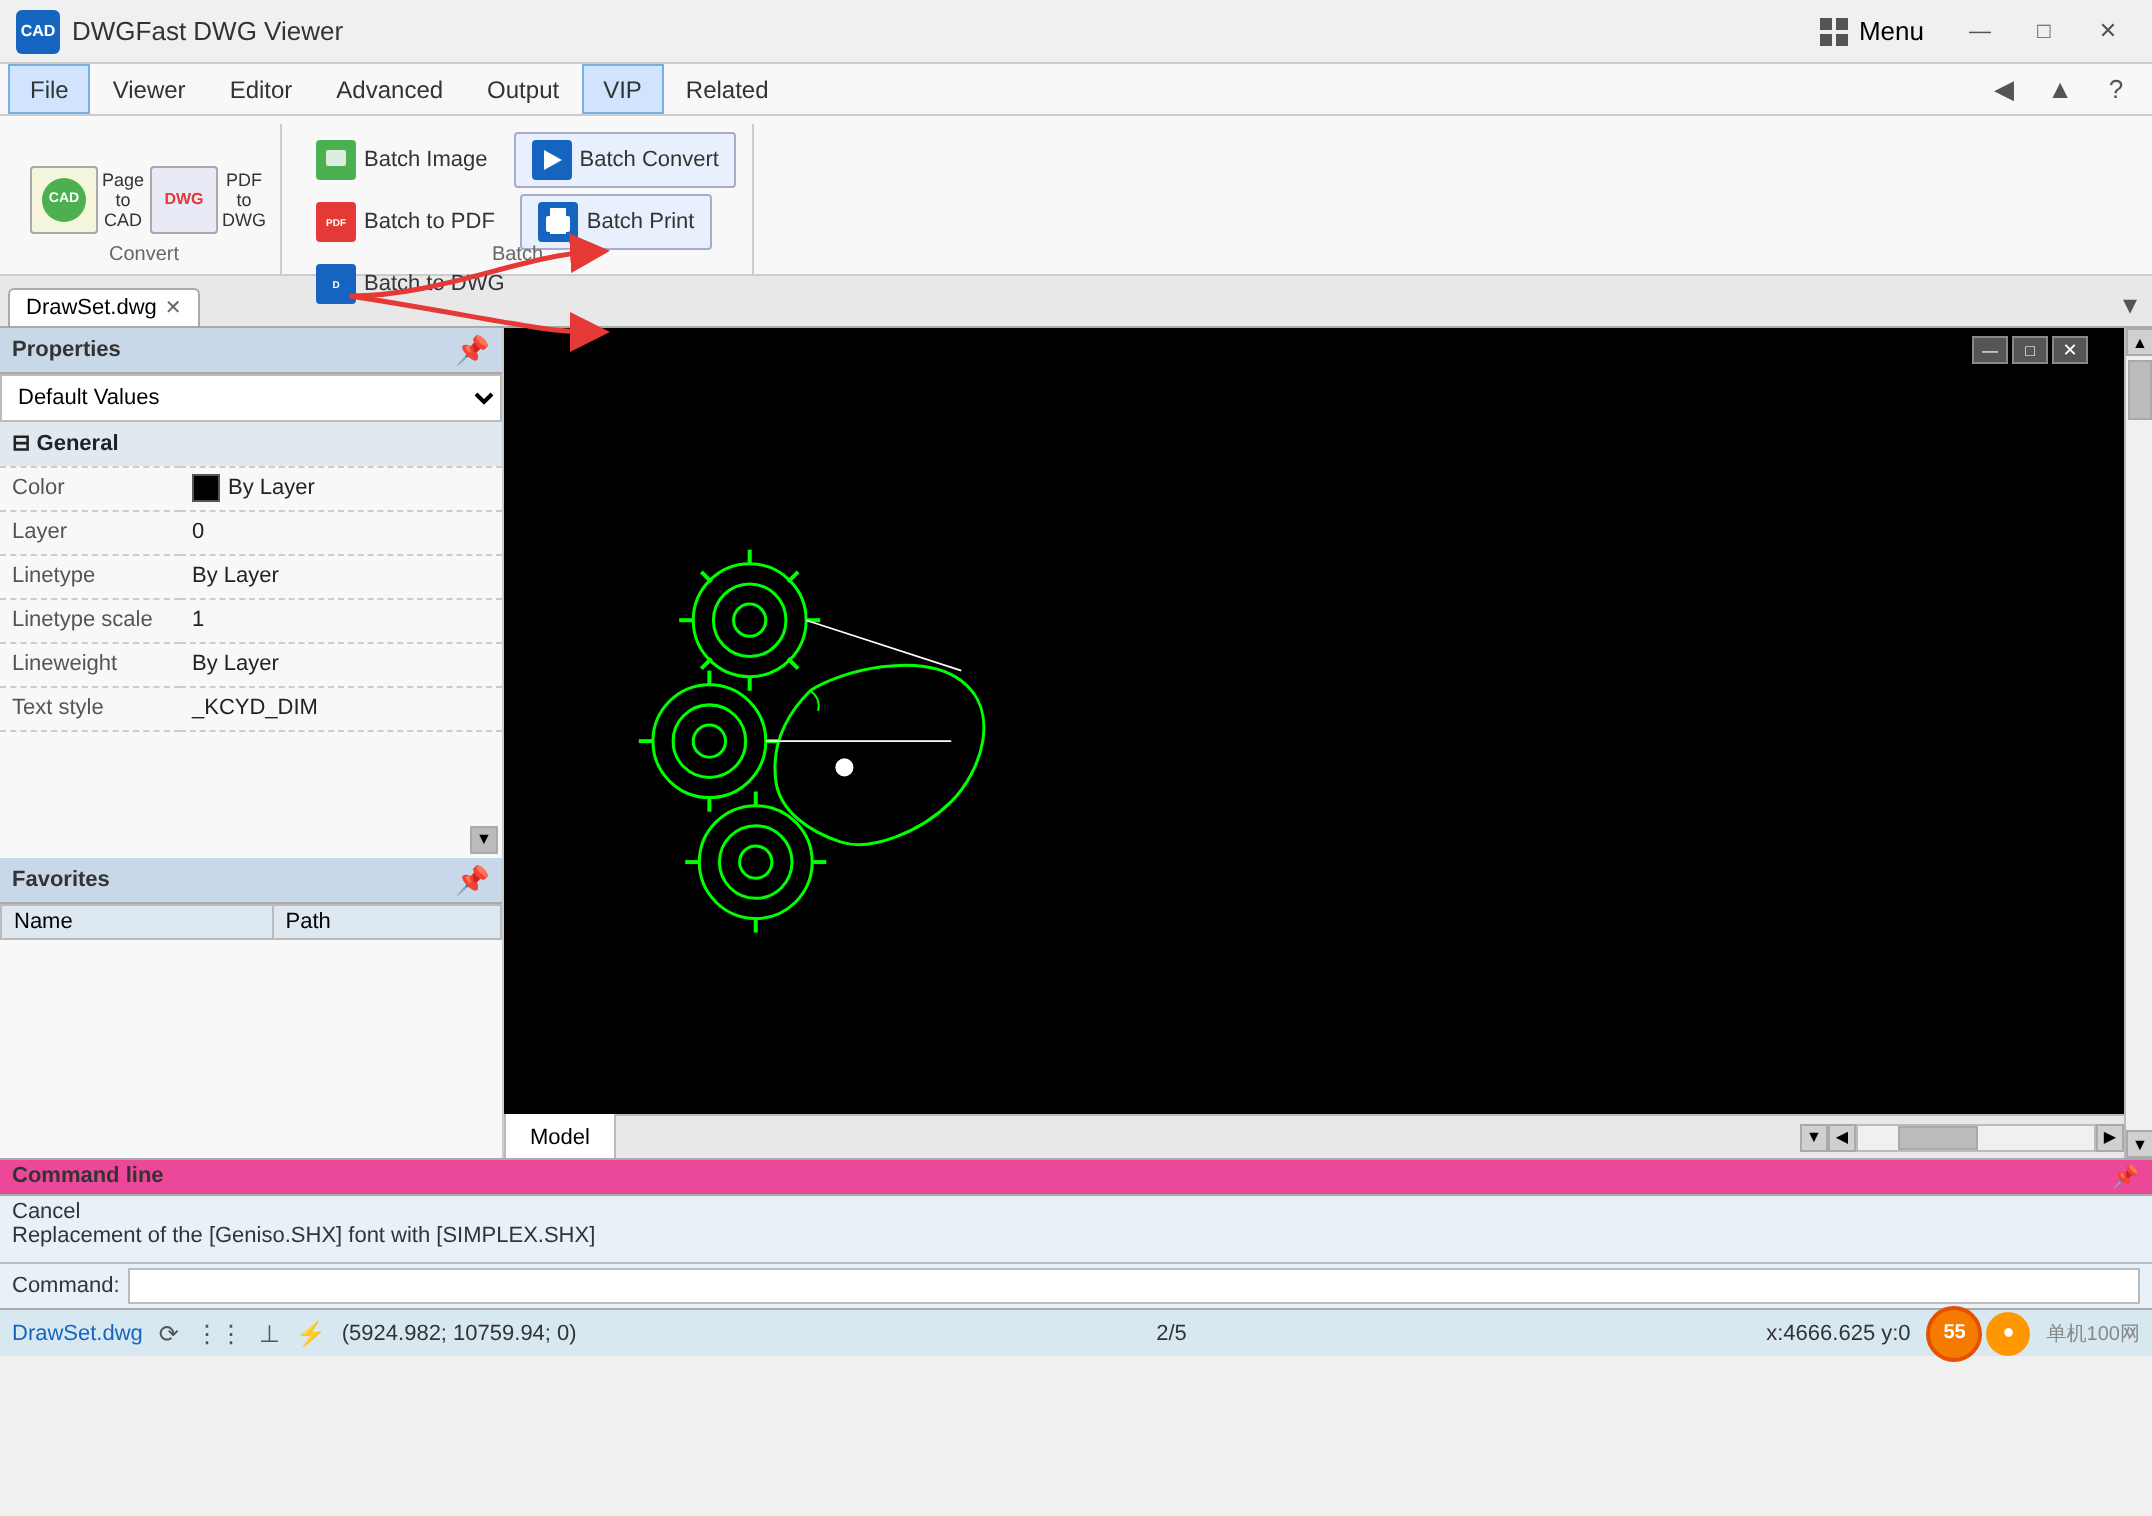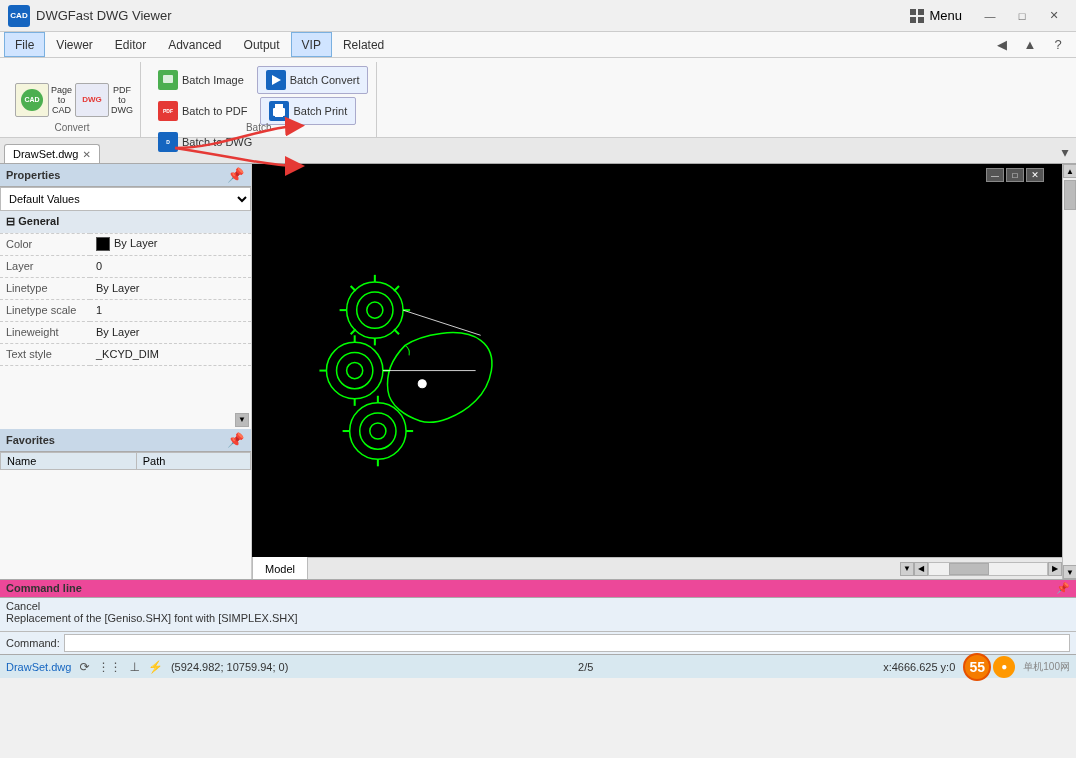--- a/index.html
+++ b/index.html
@@ -586,18 +586,18 @@
 <div id="status-bar">
   <span id="status-filename">DrawSet.dwg</span>
   <span class="status-icon">⟳</span>
   <span class="status-icon">⋮⋮</span>
   <span class="status-icon">⊥</span>
   <span class="status-icon">⚡</span>
   <span id="status-position">(5924.982; 10759.94; 0)</span>
   <span id="status-page" style="margin-left:auto;">2/5</span>
   <span id="status-coords">x:4666.625  y:0</span>
 
-  <div style="width:28px;height:28px;background:#f57c00;border-radius:50%;display:flex;align-items:center;justify-content:center;font-size:14px;color:white;font-weight:bold;border:2px solid #e65100;">
+  <div style="width:28px;height:28px;background:#f57c00;border-radius:50%;display:flex;align-items:center;justify-content:center;font-size:10px;color:white;font-weight:bold;border:2px solid #e65100;">
     <span>55</span>
   </div>
   <div style="width:22px;height:22px;background:#ff9800;border-radius:50%;display:flex;align-items:center;justify-content:center;font-size:10px;color:white;font-weight:bold;margin-left:-6px;">●</div>
   <span style="font-size:10px;color:#888;">单机100网</span>
 </div>
 
 </body></html>

